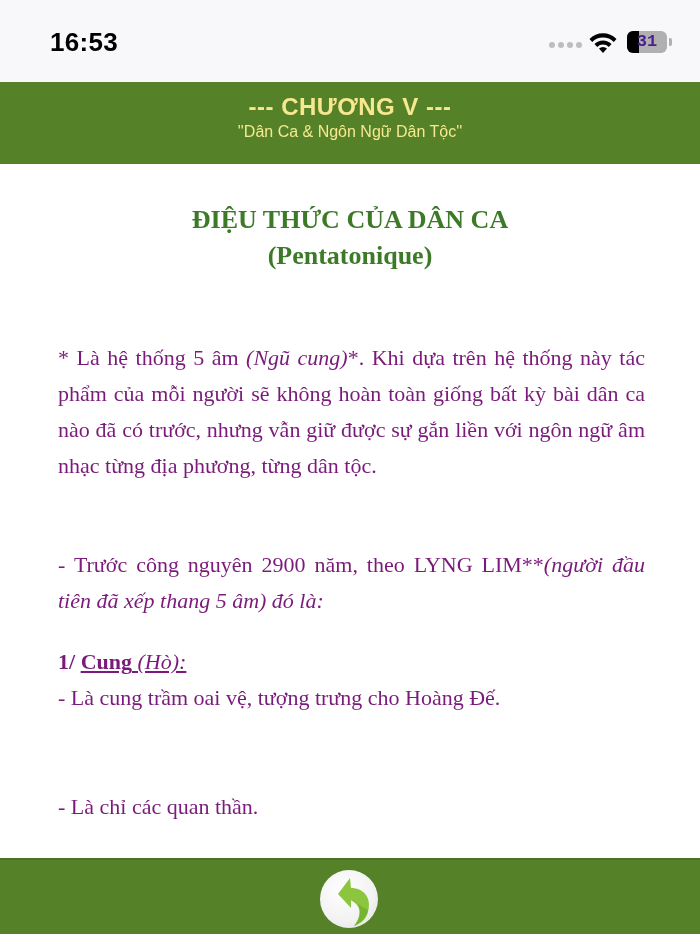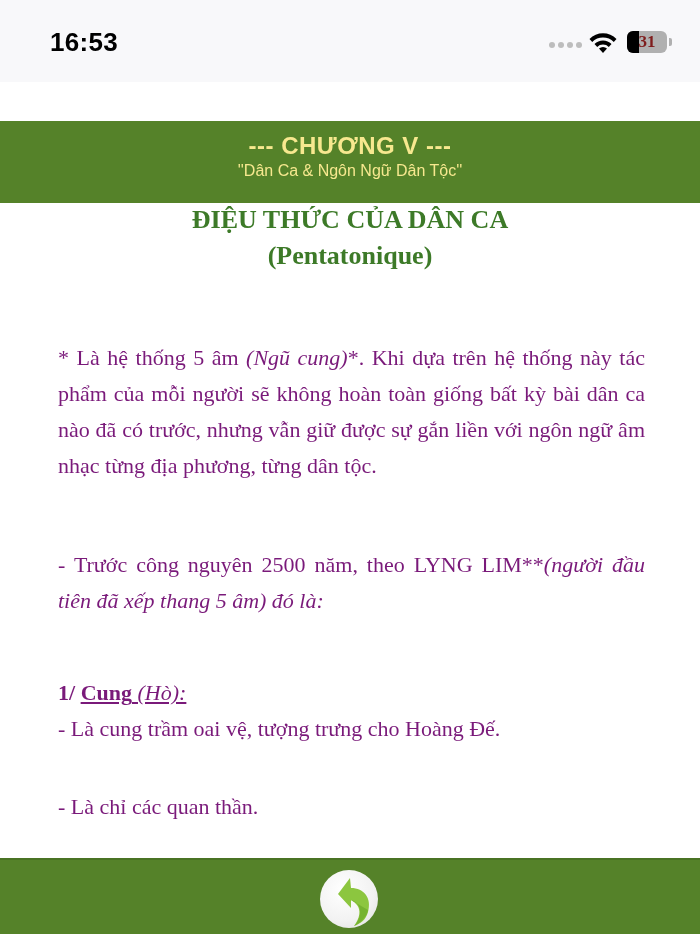--- a/index.html
+++ b/index.html
@@ -19,48 +19,47 @@
     .signal-dots { position: absolute; left: 549px; top: 42px; display: flex; gap: 3px; }
     .signal-dots span { width: 6px; height: 6px; border-radius: 50%; background: #bdbdbd; display: block; }
     .wifi-icon { position: absolute; left: 588px; top: 31px; width: 30px; height: 24px; }
     .battery {
       position: absolute; left: 627px; top: 31px; width: 40px; height: 22px;
       border-radius: 6px; background: #b0b0b0; overflow: hidden;
     }
     .battery-fill { position: absolute; left: 0; top: 0; width: 12px; height: 22px; background: #000; }
     .battery-text {
       position: absolute; left: 0; top: 0; width: 40px; height: 22px; line-height: 22px; text-align: center;
-      font-family: Liberation Serif, serif; font-weight: 700; font-size: 17px; color: #7f1d1d;
+      font-family: Liberation Mono, monospace; font-weight: 700; font-size: 17px; color: #4c1d95;
     }
     .battery-tip { position: absolute; left: 669px; top: 38px; width: 3px; height: 8px; border-radius: 0 2px 2px 0; background: #b0b0b0; }
 
     .chapter-header {
       position: absolute; left: 0; top: 82px; width: 700px; height: 82px;
       background: #558229; text-align: center; color: #f7e88f;
       font-family: "Liberation Sans", sans-serif;
-      margin-top: 39px;
     }
     .chapter-title { margin-top: 11px; font-size: 24px; font-weight: 700; letter-spacing: 0.5px; }
     .chapter-subtitle { margin-top: 2px; font-size: 16px; font-weight: 400; }
 
     .content { position: absolute; left: 0; top: 164px; width: 700px; height: 694px; overflow: hidden; }
     .doc-title {
       position: absolute; left: 0; top: 38px; width: 700px; text-align: center;
       color: #3d7a28; font-weight: 700; font-size: 26px; line-height: 36px;
     }
     .para {
       position: absolute; left: 58px; width: 587px; color: #7a1a7a;
       font-size: 22px; line-height: 36px; text-align: justify;
     }
     .para .it { font-style: italic; }
     .para .b { font-weight: 700; }
     .para .u { text-decoration: underline; }
     .p1 { top: 176px; }
     .p2 { top: 383px; }
-    .p3 { top: 511px; }
+    .p3 { top: 480px; }
     .p4 { top: 625px; }
 
     .bottom-bar {
       position: absolute; left: 0; top: 858px; width: 700px; height: 76px;
       background: #558229; border-top: 2px solid #4a7324;
     }
     .back-button {
       position: absolute; left: 320px; top: 10px; width: 58px; height: 58px; border-radius: 50%;
       background: radial-gradient(circle at 40% 35%, #ffffff 0%, #f2f2f2 60%, #dcdcdc 100%);
       cursor: pointer;
@@ -96,21 +95,21 @@
 </div>
 
 <div class="content">
   <div class="doc-title">
     <div>ĐIỆU THỨC CỦA DÂN CA</div>
     <div>(Pentatonique)</div>
   </div>
 
   <div class="para p1"><span>* Là hệ thống 5 âm </span><span class="it">(Ngũ cung)</span><span>*. Khi dựa trên hệ thống này tác phẩm của mỗi người sẽ không hoàn toàn giống bất kỳ bài dân ca nào đã có trước, nhưng vẫn giữ được sự gắn liền với ngôn ngữ âm nhạc từng địa phương, từng dân tộc.</span></div>
 
-  <div class="para p2"><span>- Trước công nguyên 2500 năm, theo LYNG LIM**</span><span class="it">(người đầu tiên đã xếp thang 5 âm) đó là:</span></div>
+  <div class="para p2"><span>- Trước công nguyên 2900 năm, theo LYNG LIM**</span><span class="it">(người đầu tiên đã xếp thang 5 âm) đó là:</span></div>
 
   <div class="para p3">
     <div><span class="b">1/ </span><span class="b u">Cung</span><span class="it u"> (Hò):</span></div>
     <div>- Là cung trầm oai vệ, tượng trưng cho Hoàng Đế.</div>
   </div>
 
   <div class="para p4">
     <div>- Là chỉ các quan thần.</div>
   </div>
 </div>

